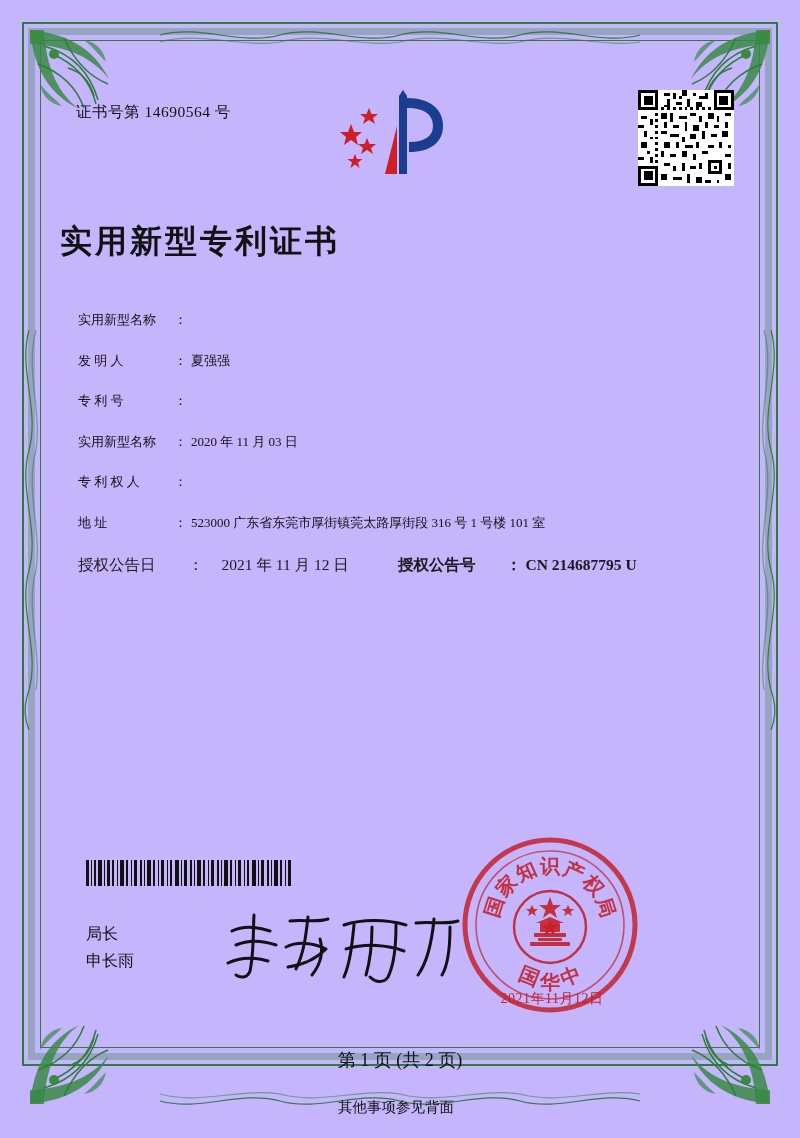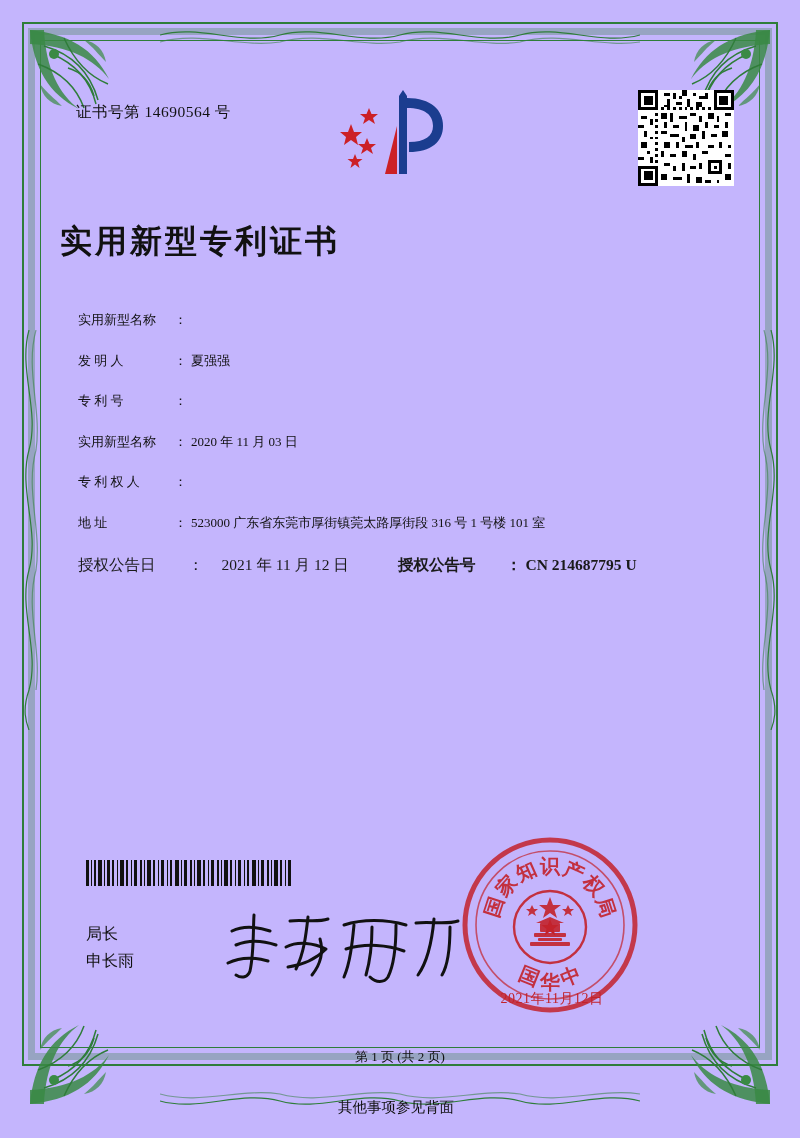--- a/index.html
+++ b/index.html
@@ -194,21 +194,21 @@
     font-size: 14px;
     color: #c3222b;
     letter-spacing: 0.5px;
   }
 
   .page-num {
     position: absolute;
     left: 0; top: 988px;
     width: 680px;
     text-align: center;
-    font-size: 13px;
+    font-size: 18px;
     color: #111;
   }
 
   .footer-note {
     position: absolute;
     left: 0; top: 1098px;
     width: 792px;
     text-align: center;
     font-size: 14.5px;
     color: #111;

